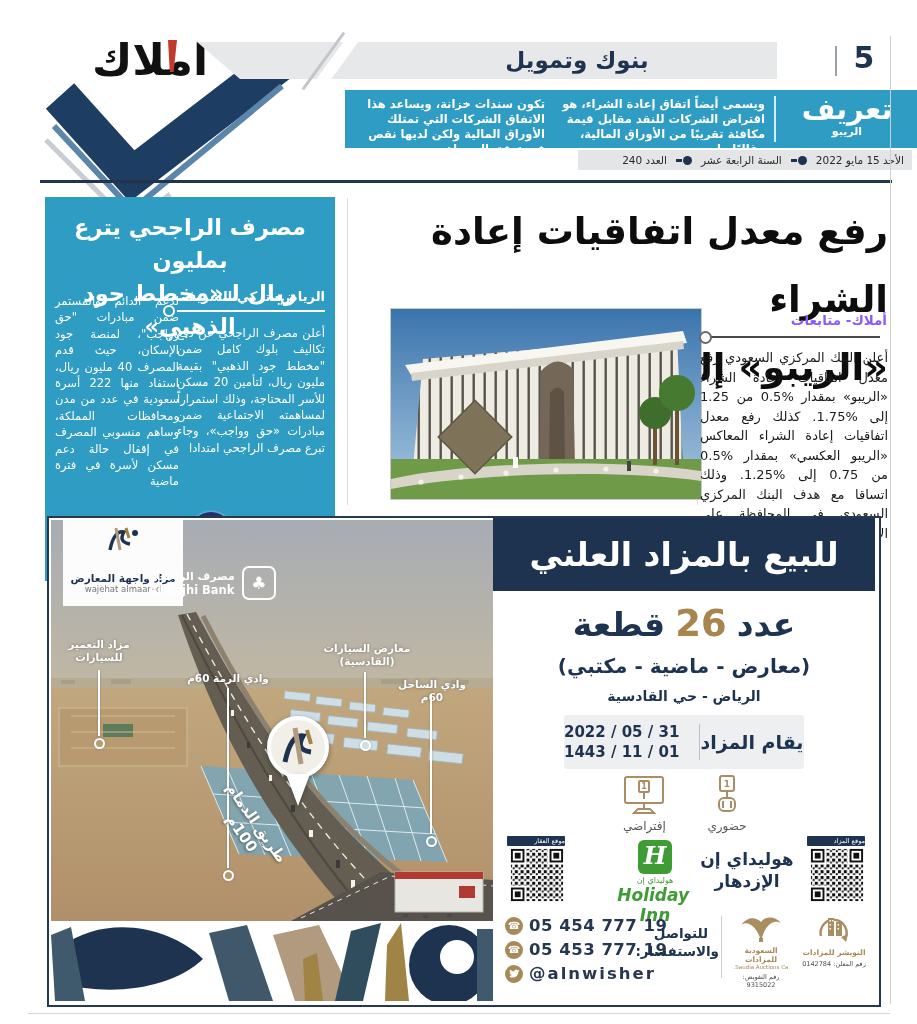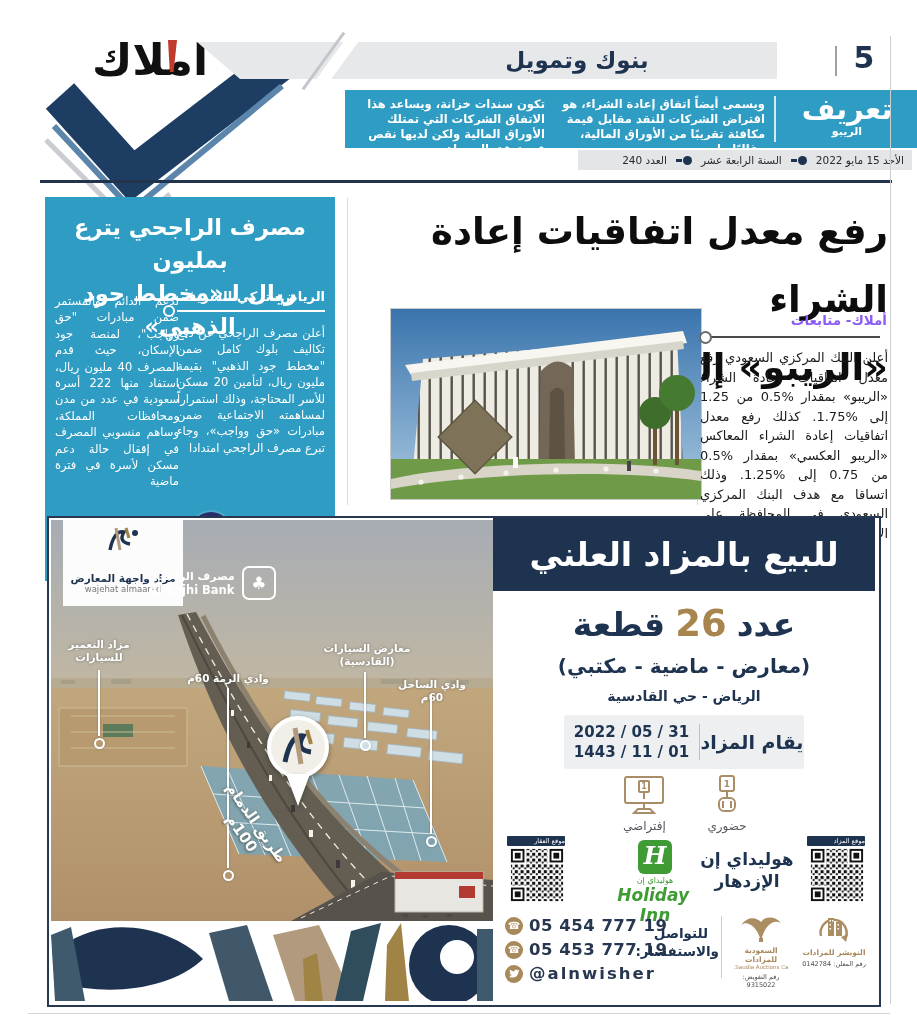--- a/index.html
+++ b/index.html
@@ -92,21 +92,21 @@
     align-items:baseline;gap:10px;color:#1e3350;font-weight:bold;font-size:33px}
   .ad-count .gold{color:#a8854f;font-size:37px}
   .ad-types{position:absolute;top:136px;left:0;right:0;text-align:center;direction:rtl;
     color:#1e3350;font-weight:bold;font-size:20px}
   .ad-location{position:absolute;top:170px;left:0;right:0;text-align:center;direction:rtl;
     color:#1e3350;font-weight:bold;font-size:14px}
   .ad-datebox{position:absolute;left:71px;top:197px;width:240px;height:54px;background:#edeff1;
     border-radius:3px;display:flex;direction:rtl;align-items:center}
   .ad-datebox .lbl{width:104px;text-align:center;font-size:19px;font-weight:bold;color:#1e3350}
   .ad-datebox .dv{width:1px;height:36px;background:#bcc1c7}
-  .ad-datebox .dates{flex:1;text-align:center;font-size:15px;font-weight:bold;color:#1e3350;line-height:20px}
+  .ad-datebox .dates{flex:1;font-size:15px;font-weight:bold;color:#1e3350;line-height:20px}
   .ad-datebox .dates div{direction:ltr}
   .ad-attend{position:absolute;top:256px;left:0;right:0;display:flex;direction:rtl;justify-content:center;
     gap:40px}
   .att-item{text-align:center;color:#55585e;font-size:12px}
   .att-item svg{display:block;margin:0 auto 3px}
   .qr-block{position:absolute;width:58px;}
   .qr-tab{background:#1e3350;color:#fff;font-size:6.5px;line-height:10px;direction:rtl;border-radius:1px}
   .qr-code{width:56px;height:56px;margin-top:1px}
   .venue-text{position:absolute;left:200px;top:330px;width:108px;text-align:center;color:#1e3350;
     font-weight:bold;font-size:17px;line-height:22px;direction:rtl}

